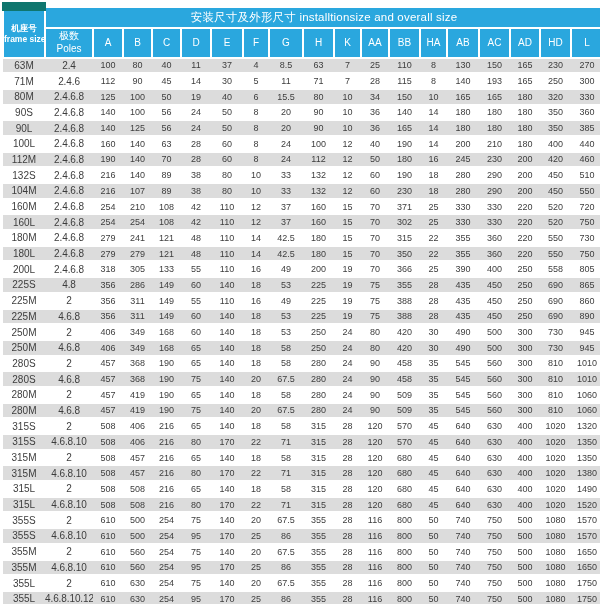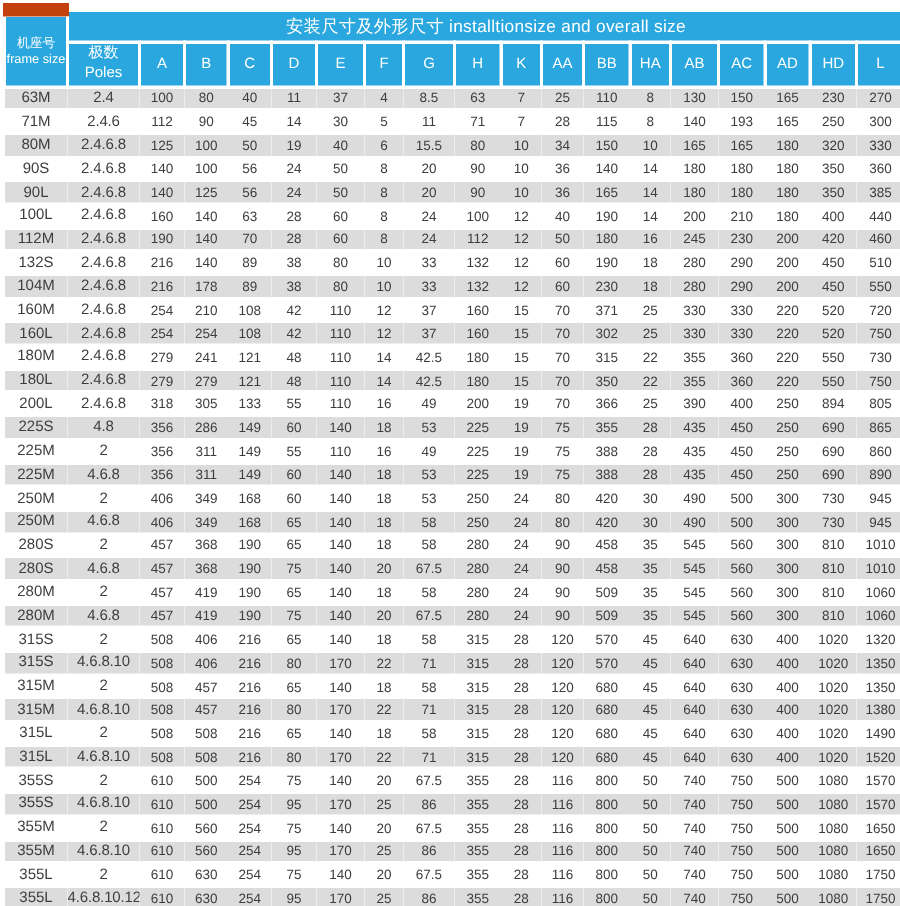--- a/index.html
+++ b/index.html
@@ -32,23 +32,24 @@
     color: var(--header-text, #ffffff);
     font-weight: normal;
     border: 2px solid #ffffff;
   }
   th.title-cell {
     height: 19px;
     font-size: 11.5px;
     letter-spacing: 0.2px;
   }
   th.frame-h {
-    border-top: 9px solid #c2410c;
+    border-top: 9px solid #0f766e;
     font-size: 8.5px;
     line-height: 1.3;
+    font-weight: bold;
   }
   tr.dim-header-row th {
     height: 28px;
     font-size: 10px;
   }
   th.poles-h {
     font-size: 8.5px;
     line-height: 1.25;
   }
   tbody td {
@@ -290,21 +291,21 @@
           <td class="dim-cell">280</td>
           <td class="dim-cell">290</td>
           <td class="dim-cell">200</td>
           <td class="dim-cell">450</td>
           <td class="dim-cell">510</td>
         </tr>
         <tr class="stripe">
           <td class="frame-cell">104M</td>
           <td class="poles-cell">2.4.6.8</td>
           <td class="dim-cell">216</td>
-          <td class="dim-cell">178</td>
+          <td class="dim-cell">107</td>
           <td class="dim-cell">89</td>
           <td class="dim-cell">38</td>
           <td class="dim-cell">80</td>
           <td class="dim-cell">10</td>
           <td class="dim-cell">33</td>
           <td class="dim-cell">132</td>
           <td class="dim-cell">12</td>
           <td class="dim-cell">60</td>
           <td class="dim-cell">230</td>
           <td class="dim-cell">18</td>
@@ -409,21 +410,21 @@
           <td class="dim-cell">16</td>
           <td class="dim-cell">49</td>
           <td class="dim-cell">200</td>
           <td class="dim-cell">19</td>
           <td class="dim-cell">70</td>
           <td class="dim-cell">366</td>
           <td class="dim-cell">25</td>
           <td class="dim-cell">390</td>
           <td class="dim-cell">400</td>
           <td class="dim-cell">250</td>
-          <td class="dim-cell">894</td>
+          <td class="dim-cell">558</td>
           <td class="dim-cell">805</td>
         </tr>
         <tr class="stripe">
           <td class="frame-cell">225S</td>
           <td class="poles-cell">4.8</td>
           <td class="dim-cell">356</td>
           <td class="dim-cell">286</td>
           <td class="dim-cell">149</td>
           <td class="dim-cell">60</td>
           <td class="dim-cell">140</td>

